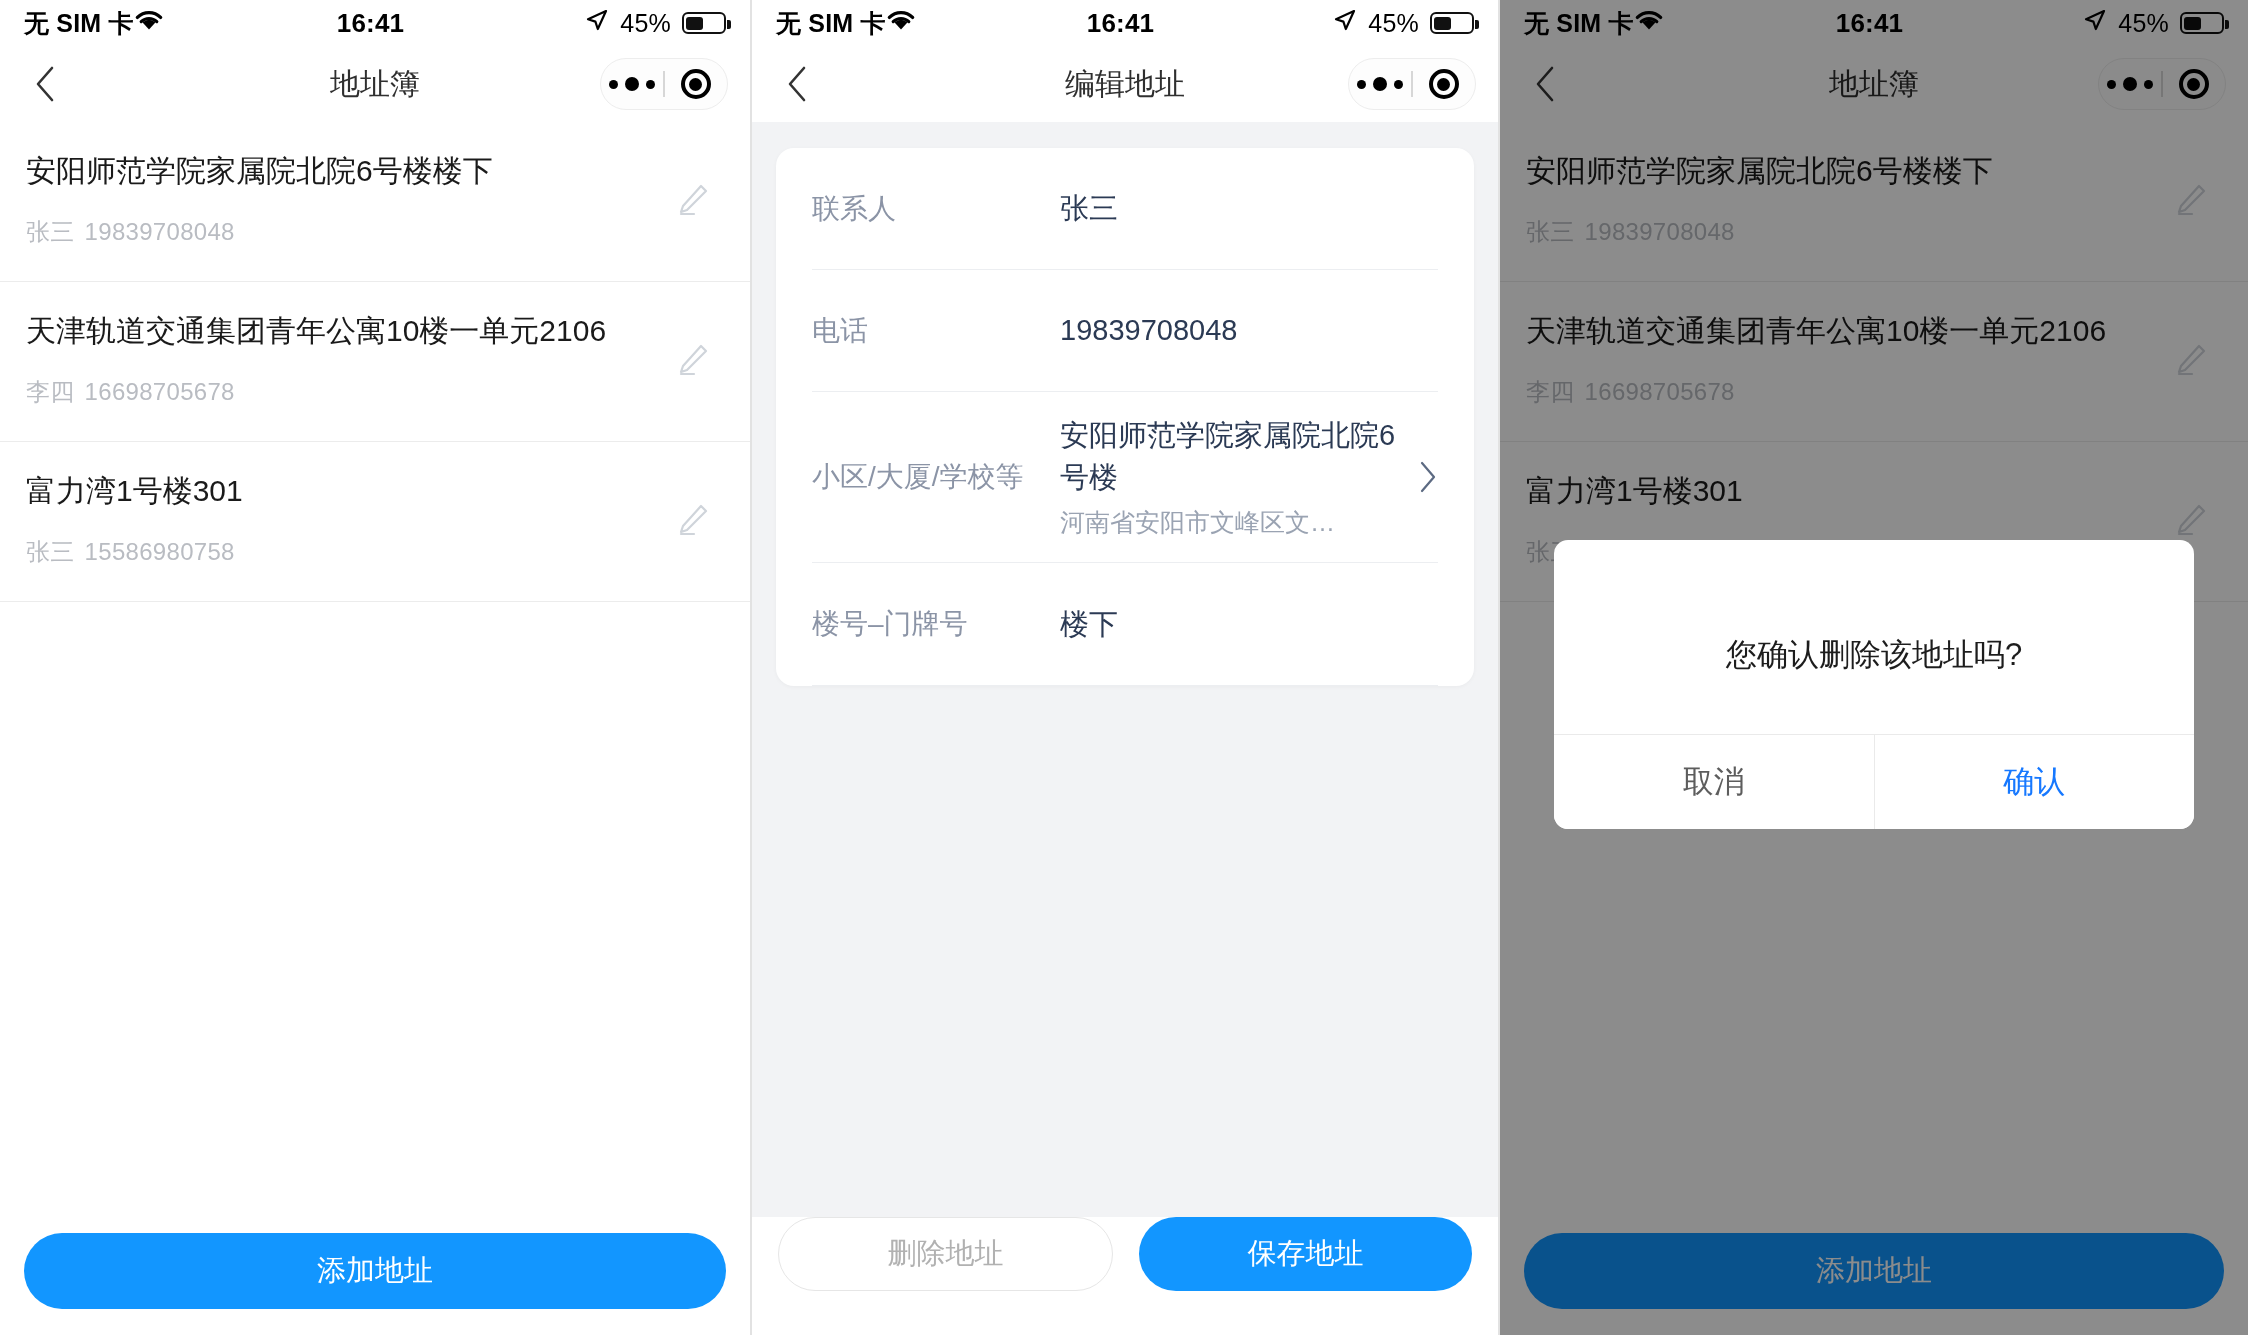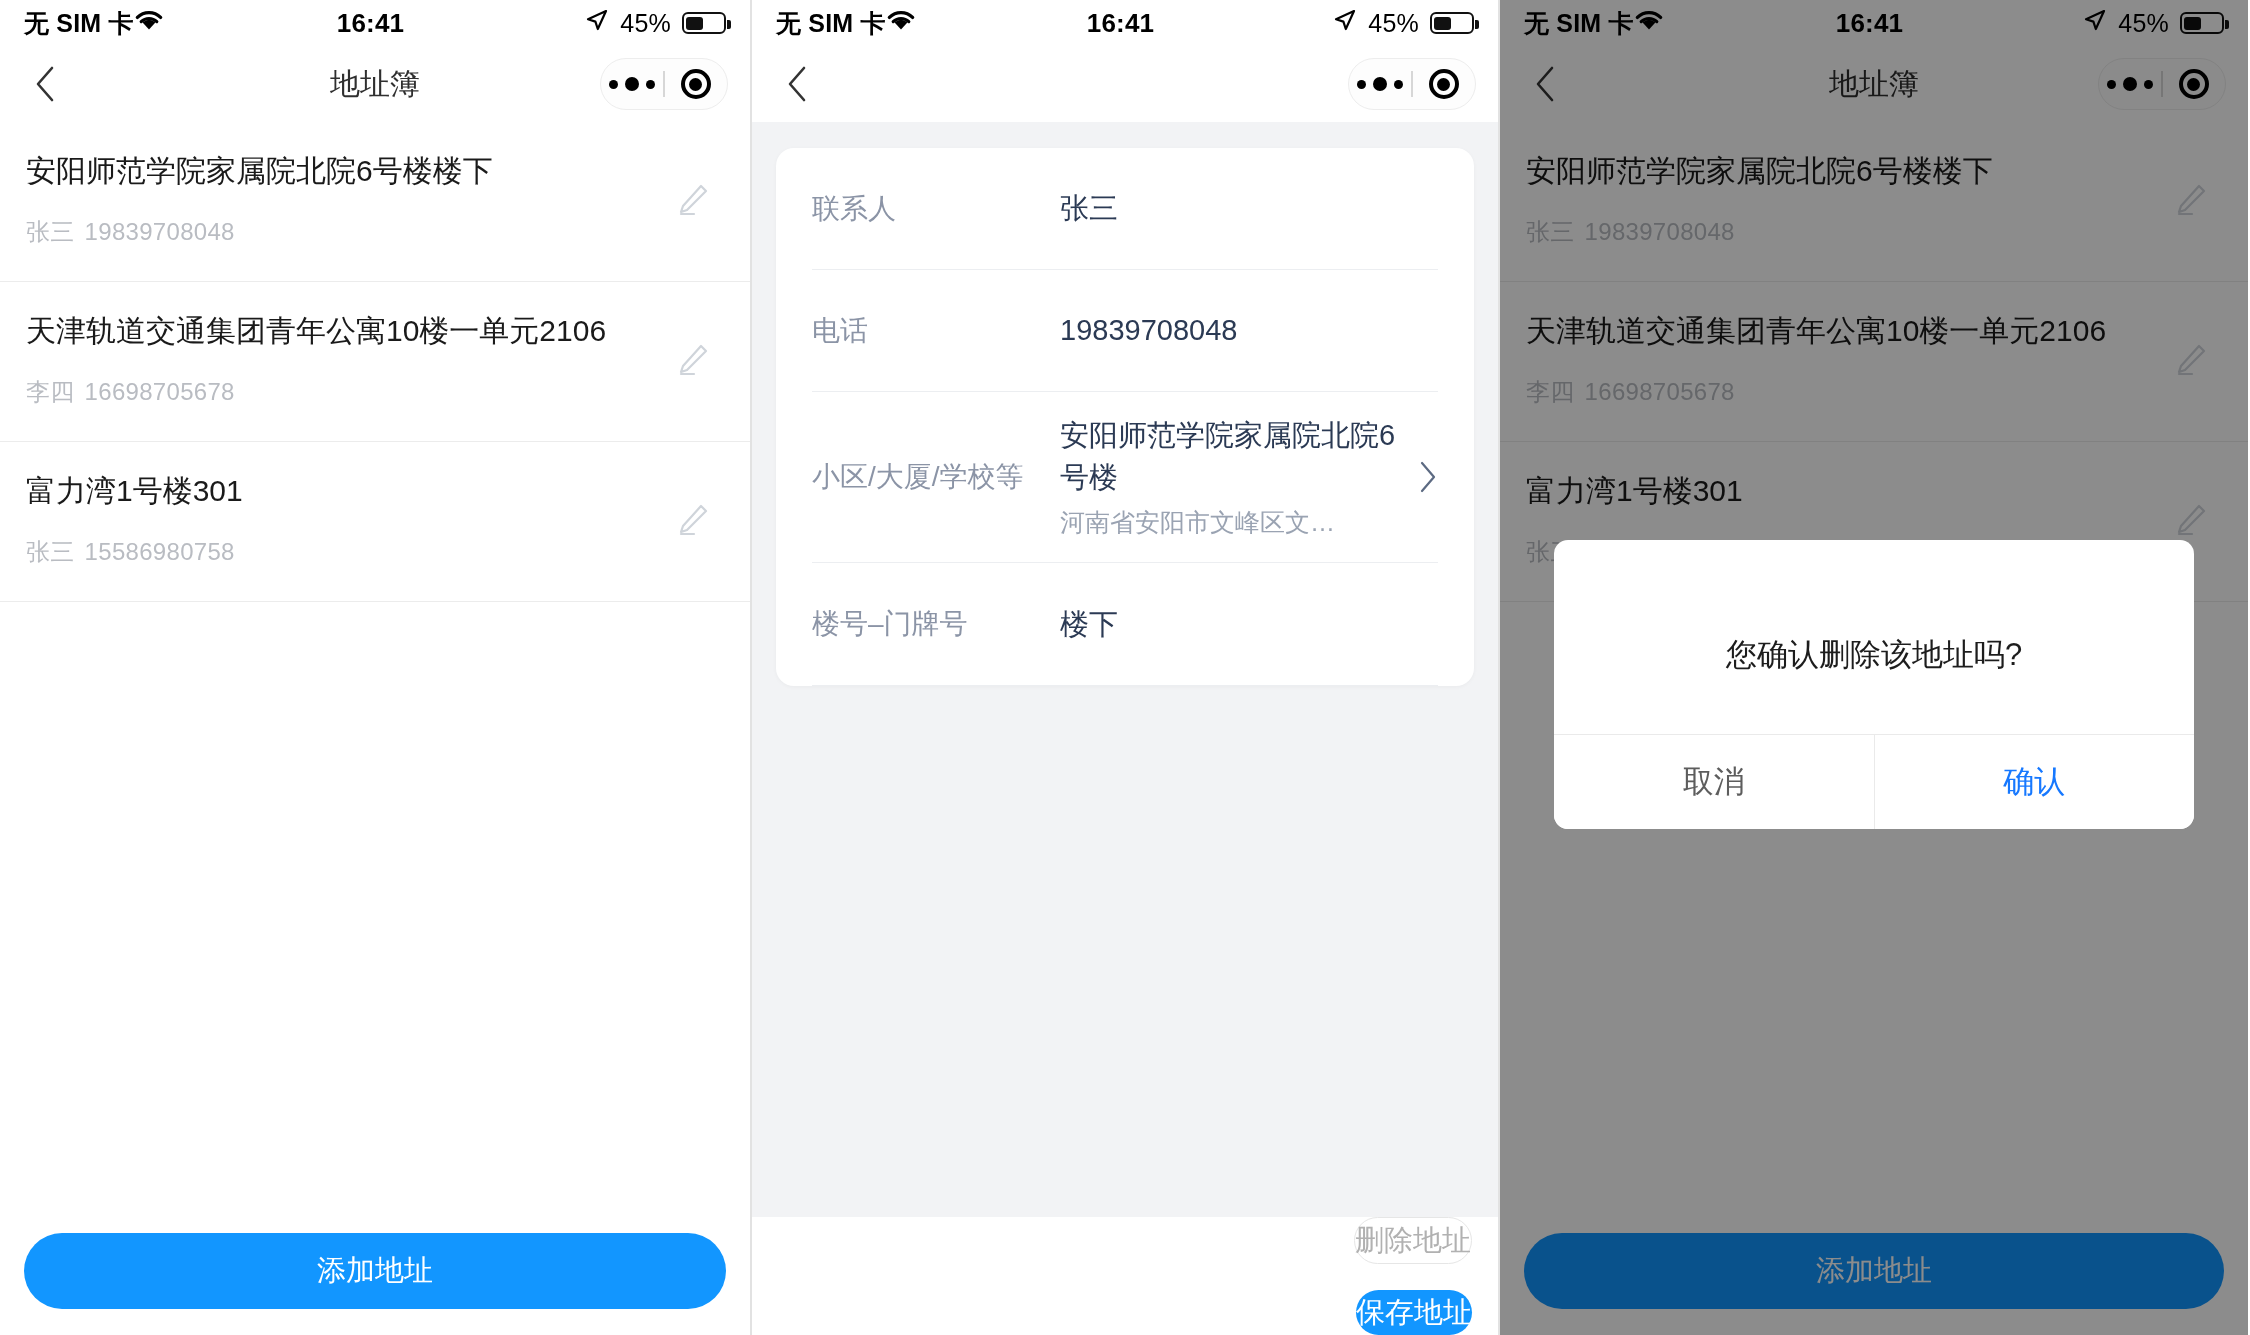--- a/index.html
+++ b/index.html
@@ -133,24 +133,23 @@
   .fvalue .sub { display: block; font-size: 25px; color: #9aa3b2; margin-top: 6px;
                  white-space: nowrap; overflow: hidden; text-overflow: ellipsis; max-width: 355px; }
   .chev { width: 40px; flex: 0 0 40px; display: flex; align-items: center; justify-content: flex-end; }
   .clear-row { display: flex; justify-content: flex-end; align-items: center; height: 112px; }
   .clear-link { font-size: 28px; color: #707c94; }
 
   .edit-actions {
     position: absolute; left: 0; right: 0; bottom: 0;
     height: 118px;
     background: #fff;
-    display: flex; align-items: flex-end; justify-content: space-between;
+    display: flex; align-items: flex-start; justify-content: space-between;
     padding: 0 26px;
     gap: 26px;
-    flex-direction: column;
   }
   .btn-outline {
     flex: 1 1 0; height: 74px;
     background: #fff; color: #b1b1b1;
     border: 1.5px solid #e6e6e6; border-radius: 37px;
     font-size: 29px; font-family: inherit;
     display: flex; align-items: center; justify-content: center;
   }
   .btn-fill {
     flex: 1 1 0; height: 74px;
@@ -325,20 +324,21 @@
           </span>
       </div>
     </div>
 
     <div class="navbar">
       <div class="nav-back">
         <svg width="22" height="38" viewBox="0 0 22 38">
             <path d="M18 3 L4 19 L18 35" fill="none" stroke="#333" stroke-width="2.6" stroke-linecap="round" stroke-linejoin="round"></path>
           </svg>
       </div>
+      <div class="nav-title">编辑地址</div>
       <div class="capsule">
         <div class="cap-dots">
             <i></i>
             <i class="big"></i>
             <i></i>
           </div>
         <div class="cap-div"></div>
         <div class="cap-target">
             <span class="ring">
               <i></i>

